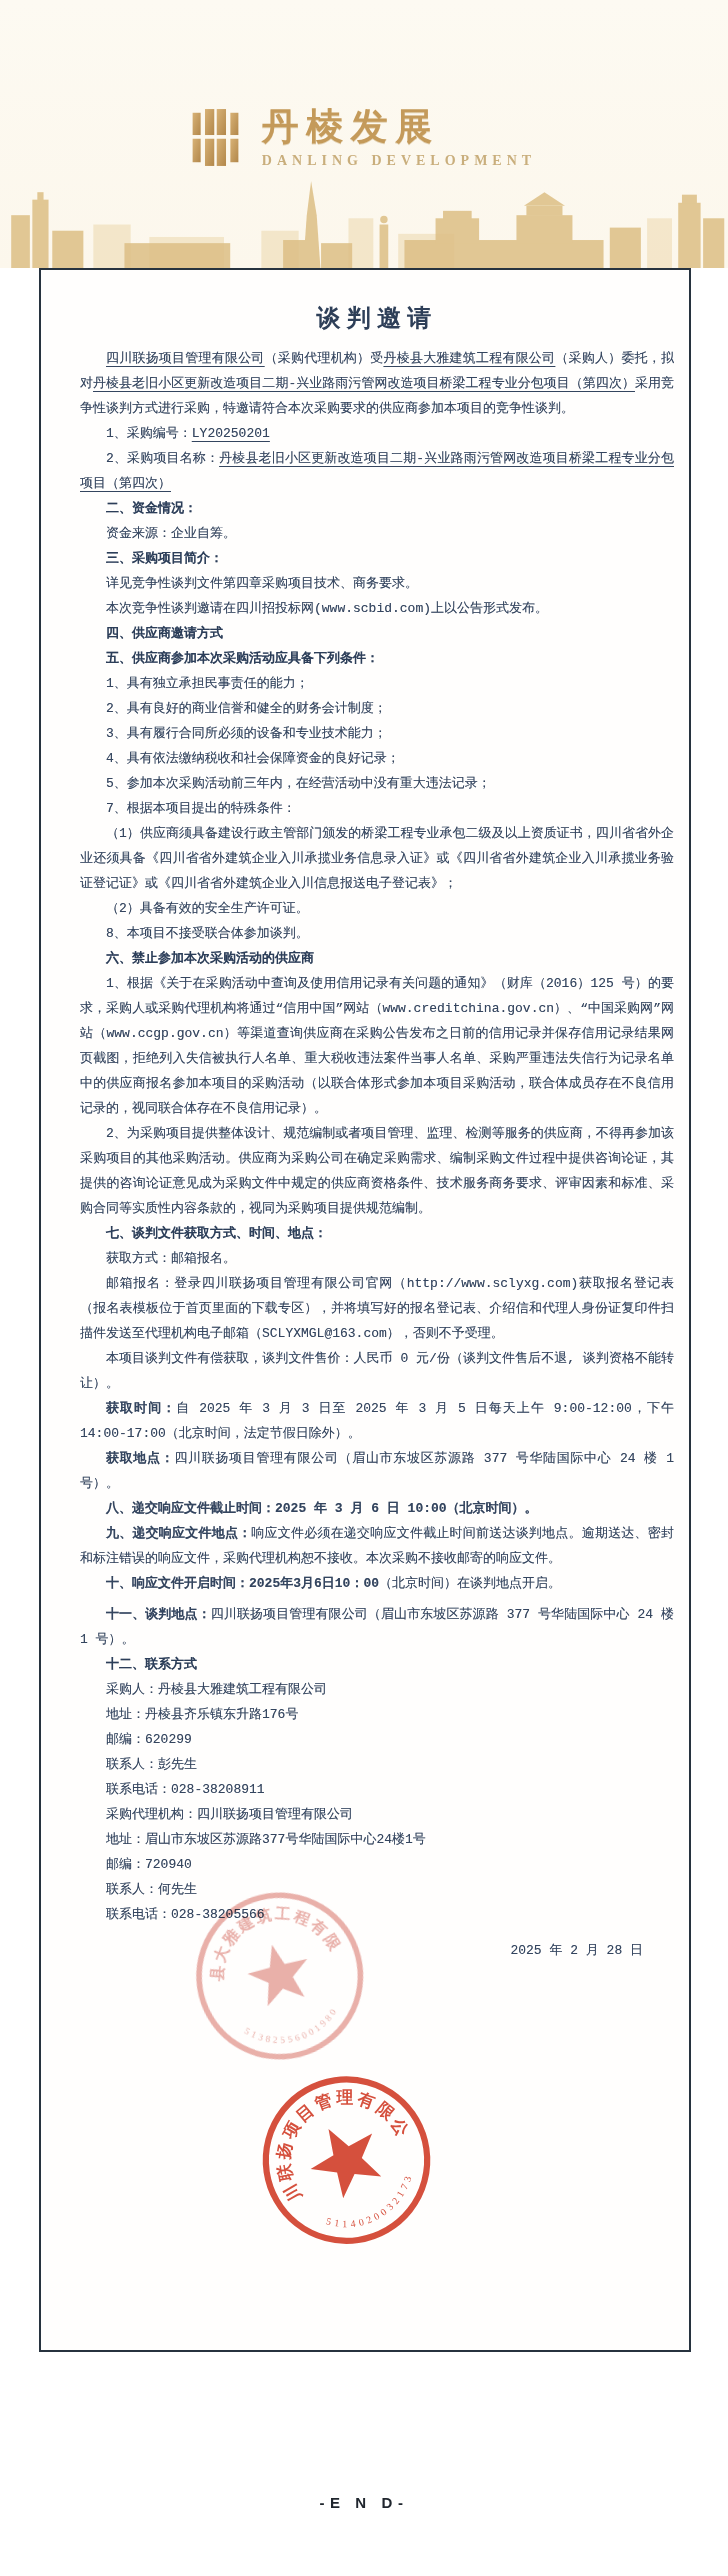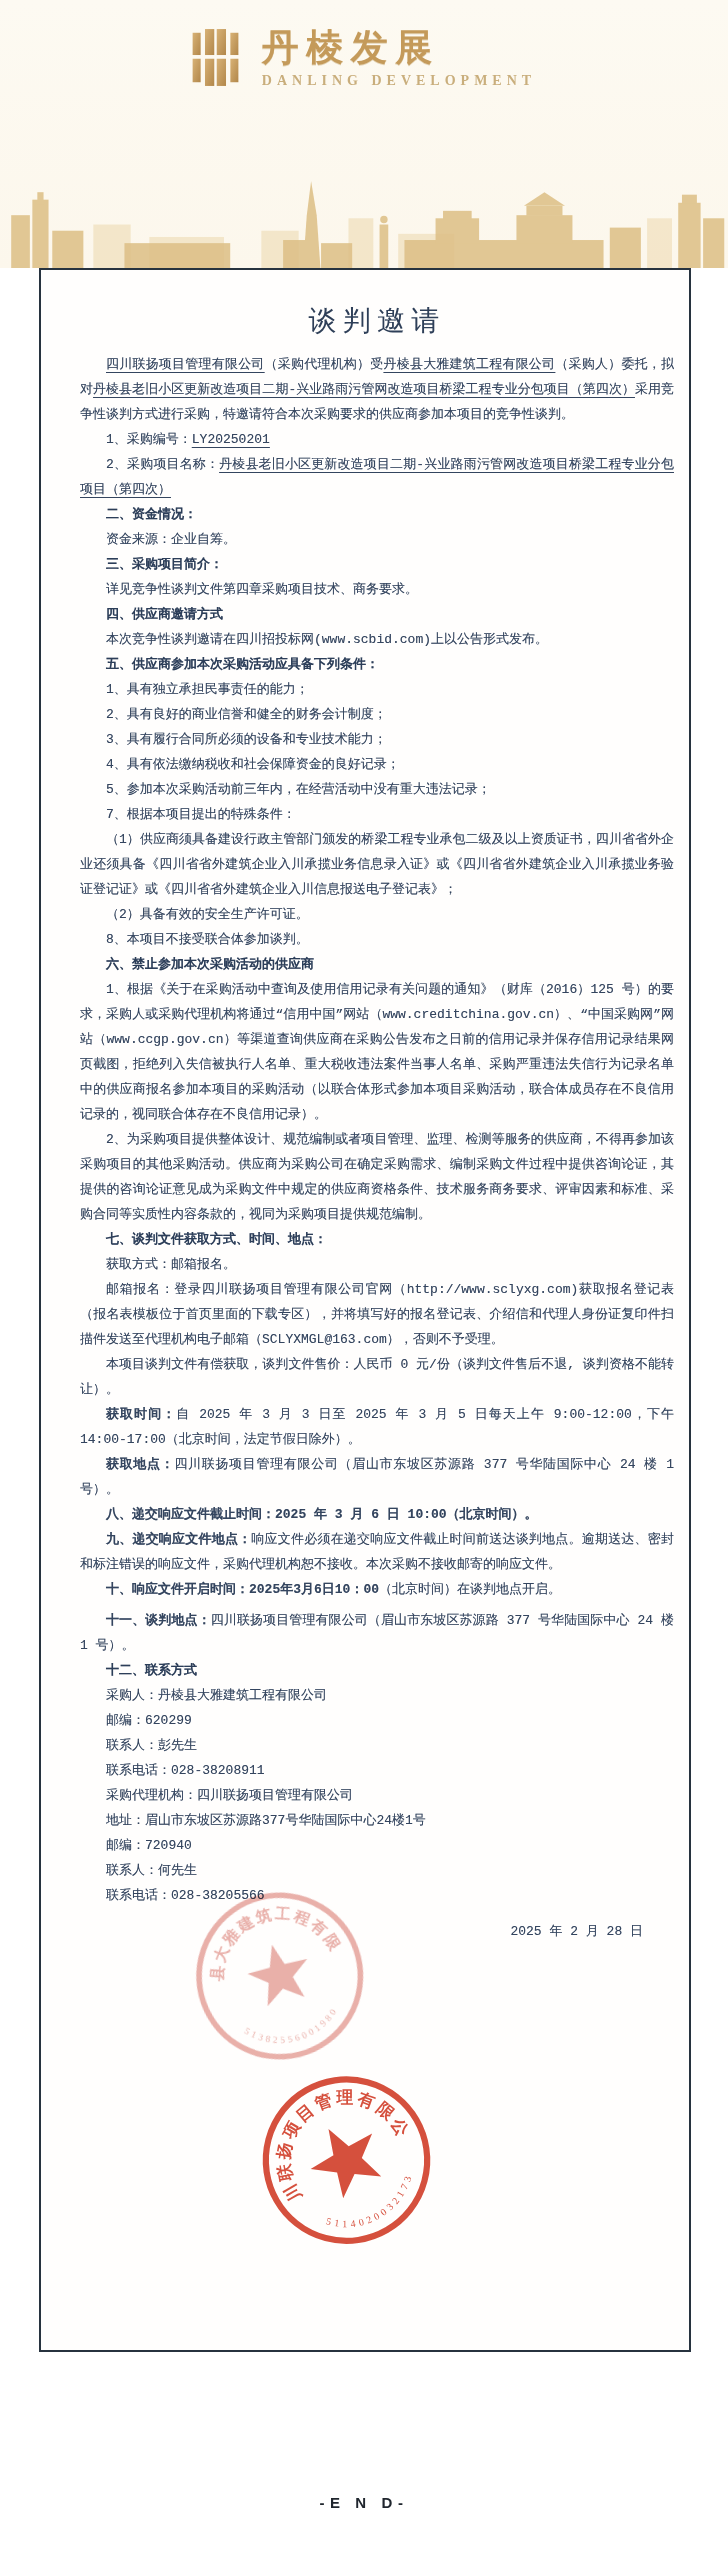--- a/index.html
+++ b/index.html
@@ -10,22 +10,22 @@
     color:#34455f;
   }
   
   .header{
     height:268px;
     background:linear-gradient(#fdfaf2,#fcf7ec);
     position:relative;
     overflow:hidden;
   }
   .brand-row{
-    display:flex;justify-content:center;align-items:flex-end;
-    gap:23px;padding-top:28px;position:relative;z-index:2;
+    display:flex;justify-content:center;align-items:flex-start;
+    gap:23px;padding-top:108px;position:relative;z-index:2;
   }
   .brand-cn{
     font-size:37px;font-weight:bold;color:#c49a5a;
     letter-spacing:7.5px;line-height:1;
     text-shadow:0 0.6px 0.6px rgba(180,140,70,.35);
   }
   .brand-en{
     font-size:14px;font-weight:bold;color:#c9ae7c;
     letter-spacing:5px;margin-top:7.5px;text-align:center;
   }
@@ -35,21 +35,21 @@
     box-sizing:border-box;
     margin:0 37px 0 39px;
     height:2084px;
     border:2.5px solid #27333f;
     background:#fffefd;
     position:relative;
     padding:29px 15px 0 39px;
   }
   .doc-title{
     text-align:center;
-    font-size:28px;font-weight:normal;letter-spacing:6.2px;
+    font-size:24px;font-weight:bold;letter-spacing:6.2px;
     color:#2e3f58;
     margin:2.5px 0 12.4px 0;
   }
   .blk{
     font-size:13px;
     line-height:25px;
     text-indent:2em;
     text-align:justify;
     color:#34455f;
     text-shadow:0 0 0.4px rgba(52,69,95,.45);
@@ -141,22 +141,22 @@
   <div class="doc-title">谈判邀请</div>
 
   <div>
       <div class="blk"><span class="u">四川联扬项目管理有限公司</span><span>（采购代理机构）受</span><span class="u">丹棱县大雅建筑工程有限公司</span><span>（采购人）委托，拟对</span><span class="u">丹棱县老旧小区更新改造项目二期-兴业路雨污管网改造项目桥梁工程专业分包项目（第四次）</span><span>采用竞争性谈判方式进行采购，特邀请符合本次采购要求的供应商参加本项目的竞争性谈判。</span></div>
       <div class="blk"><span>1、采购编号：</span><span class="u">LY20250201</span></div>
       <div class="blk"><span>2、采购项目名称：</span><span class="u">丹棱县老旧小区更新改造项目二期-兴业路雨污管网改造项目桥梁工程专业分包项目（第四次）</span></div>
       <div class="blk hd"><span>二、资金情况：</span></div>
       <div class="blk"><span>资金来源：企业自筹。</span></div>
       <div class="blk hd"><span>三、采购项目简介：</span></div>
       <div class="blk"><span>详见竞争性谈判文件第四章采购项目技术、商务要求。</span></div>
+      <div class="blk"><span>本次竞争性谈判邀请在四川招投标网(www.scbid.com)上以公告形式发布。</span></div>
       <div class="blk hd"><span>四、供应商邀请方式</span></div>
-      <div class="blk"><span>本次竞争性谈判邀请在四川招投标网(www.scbid.com)上以公告形式发布。</span></div>
       <div class="blk hd"><span>五、供应商参加本次采购活动应具备下列条件：</span></div>
       <div class="blk"><span>1、具有独立承担民事责任的能力；</span></div>
       <div class="blk"><span>2、具有良好的商业信誉和健全的财务会计制度；</span></div>
       <div class="blk"><span>3、具有履行合同所必须的设备和专业技术能力；</span></div>
       <div class="blk"><span>4、具有依法缴纳税收和社会保障资金的良好记录；</span></div>
       <div class="blk"><span>5、参加本次采购活动前三年内，在经营活动中没有重大违法记录；</span></div>
       <div class="blk"><span>7、根据本项目提出的特殊条件：</span></div>
       <div class="blk"><span>（1）供应商须具备建设行政主管部门颁发的桥梁工程专业承包二级及以上资质证书，四川省省外企业还须具备《四川省省外建筑企业入川承揽业务信息录入证》或《四川省省外建筑企业入川承揽业务验证登记证》或《四川省省外建筑企业入川信息报送电子登记表》；</span></div>
       <div class="blk"><span>（2）具备有效的安全生产许可证。</span></div>
       <div class="blk"><span>8、本项目不接受联合体参加谈判。</span></div>
@@ -168,20 +168,21 @@
       <div class="blk"><span>邮箱报名：登录四川联扬项目管理有限公司官网（http://www.sclyxg.com)获取报名登记表（报名表模板位于首页里面的下载专区），并将填写好的报名登记表、介绍信和代理人身份证复印件扫描件发送至代理机构电子邮箱（SCLYXMGL@163.com），否则不予受理。</span></div>
       <div class="blk"><span>本项目谈判文件有偿获取，谈判文件售价：人民币 0 元/份（谈判文件售后不退, 谈判资格不能转让）。</span></div>
       <div class="blk"><span class="b">获取时间：</span><span>自 2025 年 3 月 3 日至 2025 年 3 月 5 日每天上午 9:00-12:00，下午 14:00-17:00（北京时间，法定节假日除外）。</span></div>
       <div class="blk"><span class="b">获取地点：</span><span>四川联扬项目管理有限公司（眉山市东坡区苏源路 377 号华陆国际中心 24 楼 1 号）。</span></div>
       <div class="blk"><span class="b">八、递交响应文件截止时间：</span><span class="b">2025 年 3 月 6 日 10:00（北京时间）。</span></div>
       <div class="blk"><span class="b">九、递交响应文件地点：</span><span>响应文件必须在递交响应文件截止时间前送达谈判地点。逾期送达、密封和标注错误的响应文件，采购代理机构恕不接收。本次采购不接收邮寄的响应文件。</span></div>
       <div class="blk"><span class="b">十、响应文件开启时间：</span><span class="b">2025年3月6日10：00</span><span>（北京时间）在谈判地点开启。</span></div>
       <div class="blk" style="margin-top: 6.2px;"><span class="b">十一、谈判地点：</span><span>四川联扬项目管理有限公司（眉山市东坡区苏源路 377 号华陆国际中心 24 楼 1 号）。</span></div>
       <div class="blk hd"><span>十二、联系方式</span></div>
       <div class="blk"><span>采购人：丹棱县大雅建筑工程有限公司</span></div>
+      <div class="blk"><span>地址：丹棱县齐乐镇东升路176号</span></div>
       <div class="blk"><span>邮编：620299</span></div>
       <div class="blk"><span>联系人：彭先生</span></div>
       <div class="blk"><span>联系电话：028-38208911</span></div>
       <div class="blk"><span>采购代理机构：四川联扬项目管理有限公司</span></div>
       <div class="blk"><span>地址：眉山市东坡区苏源路377号华陆国际中心24楼1号</span></div>
       <div class="blk"><span>邮编：720940</span></div>
       <div class="blk"><span>联系人：何先生</span></div>
       <div class="blk"><span>联系电话：028-38205566</span></div>
       <div class="blk right" style="margin-top: 11.2px;"><span>2025 年 2 月 28 日</span></div>
     </div>

